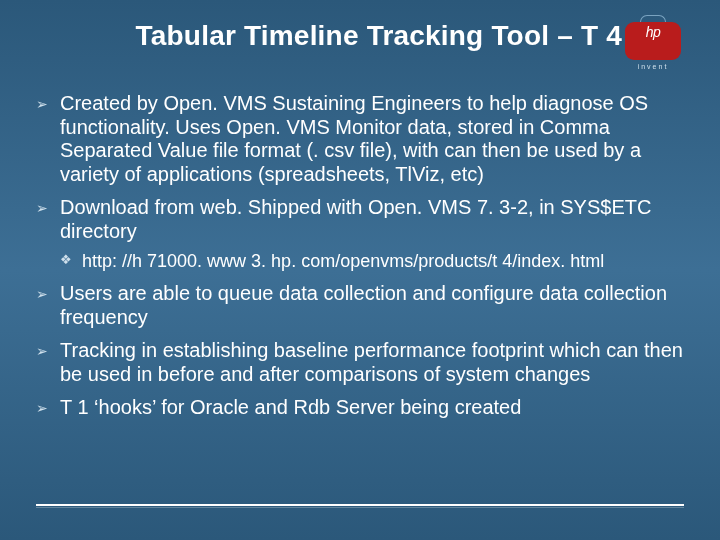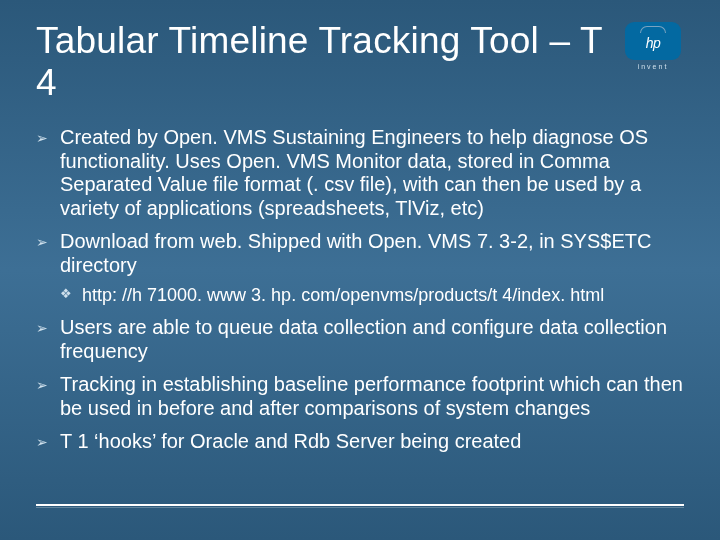--- a/index.html
+++ b/index.html
@@ -15,40 +15,41 @@
     height: 540px;
     padding: 20px 36px 30px 36px;
     position: relative;
   }
   .title-row {
     display: flex;
     justify-content: space-between;
     align-items: flex-start;
   }
   .title {
-    font-size: 37px;
-    font-weight: normal;
+    font-size: 28px;
+    font-weight: bold;
     color: #ffffff;
     letter-spacing: 0.2px;
     flex: 1;
+    text-align: right;
   }
   .logo-wrap {
     width: 62px;
     display: flex;
     flex-direction: column;
     align-items: center;
     margin-top: 2px;
   }
   .hp-logo {
     width: 56px;
     height: 38px;
-    background: #0369a1;
+    background: #b91c1c;
     border-radius: 9px;
     display: flex;
-    align-items: center;
+    align-items: flex-start;
     justify-content: center;
     position: relative;
   }
   .hp-text {
     font-size: 14px;
     color: #fff;
     font-style: italic;
     font-weight: 300;
     letter-spacing: -0.5px;
     position: relative;

